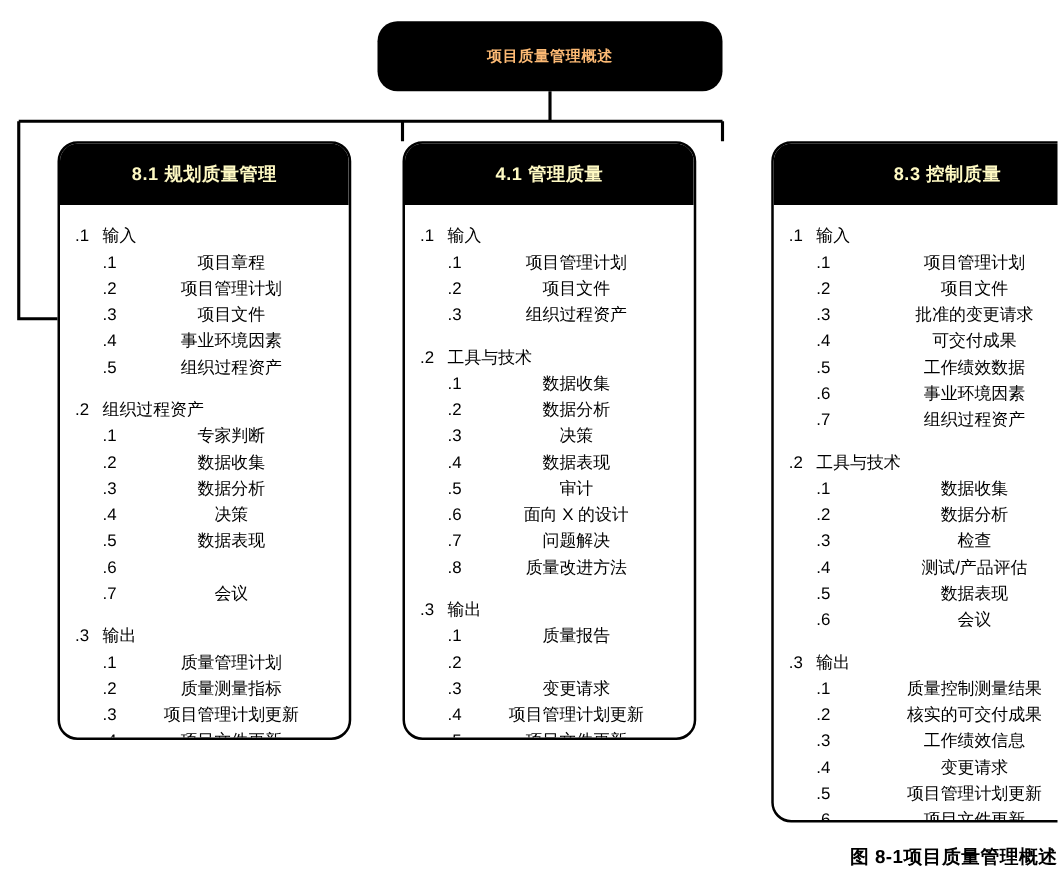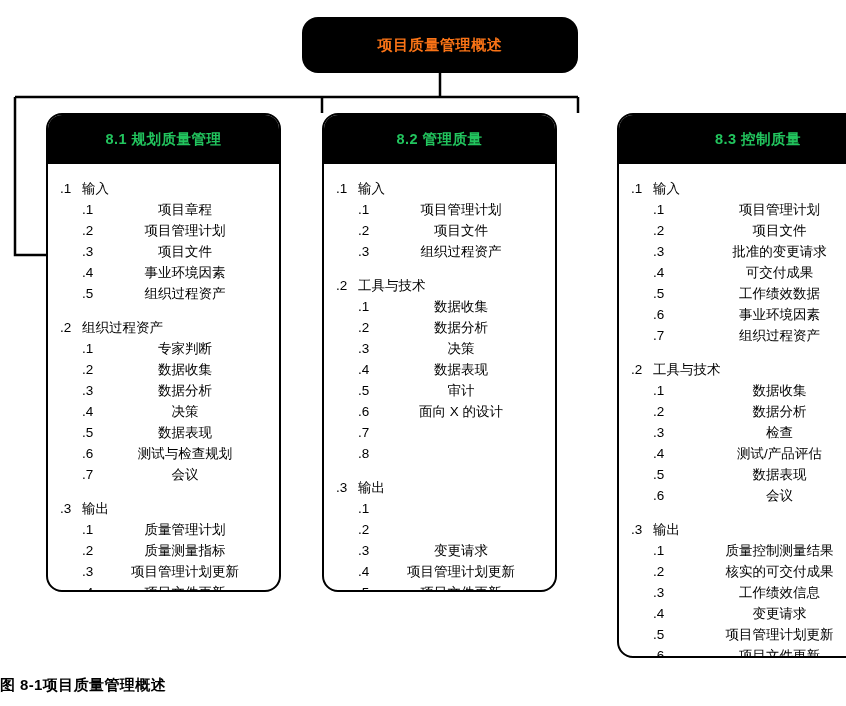--- a/index.html
+++ b/index.html
@@ -38,41 +38,41 @@
     top: 17px;
     width: 276px;
     height: 56px;
     background: #000000;
     border-radius: 16px;
     display: flex;
     align-items: center;
     justify-content: center;
   }
   .root-node .root-title {
-    color: #f97316;
-    font-size: 15px;
+    color: #fdba74;
+    font-size: 12px;
     font-weight: bold;
     letter-spacing: 0.6px;
     white-space: nowrap;
   }
 
   
   .process-box {
     position: absolute;
     box-sizing: border-box;
     background: #ffffff;
     border: 2px solid #000000;
     border-radius: 16px;
     overflow: hidden;
     display: flex;
     flex-direction: column;
   }
   .process-header {
     background: #000000;
-    color: #22c55e;
+    color: #fef9c3;
     height: 49px;
     flex: 0 0 49px;
     display: flex;
     align-items: center;
     justify-content: center;
     font-size: 14.5px;
     font-weight: bold;
     letter-spacing: 0.5px;
     white-space: nowrap;
   }
@@ -116,21 +116,21 @@
     flex: 1 1 auto;
     text-align: center;
   }
 
   
   .caption {
     position: absolute;
     left: 0;
     top: 676px;
     width: 846px;
-    text-align: left;
+    text-align: right;
     font-size: 15px;
     font-weight: bold;
     letter-spacing: 0.4px;
   }
 </style>
 </head>
 <body>
 
 <div id="diagram-root">
 
@@ -202,21 +202,20 @@
         <div class="item">
           <span class="num">.4</span>
           <span class="txt">决策</span>
         </div>
         <div class="item">
           <span class="num">.5</span>
           <span class="txt">数据表现</span>
         </div>
         <div class="item">
           <span class="num">.6</span>
-          <span class="txt">测试与检查规划</span>
         </div>
         <div class="item">
           <span class="num">.7</span>
           <span class="txt">会议</span>
         </div>
       </div>
 
       <div class="group">
         <div class="group-title">
           <span class="num">.3</span>
@@ -237,21 +236,21 @@
         <div class="item">
           <span class="num">.4</span>
           <span class="txt">项目文件更新</span>
         </div>
       </div>
 
     </div>
   </div>
 
   <div class="process-box" id="col-1" style="left:322px; top:113px; width:235px; height:479px;">
-    <div class="process-header">8.2 管理质量</div>
+    <div class="process-header">4.1 管理质量</div>
     <div class="process-body">
 
       <div class="group">
         <div class="group-title">
           <span class="num">.1</span>
           <span class="txt">输入</span>
         </div>
         <div class="item">
           <span class="num">.1</span>
           <span class="txt">项目管理计划</span>
@@ -290,33 +289,36 @@
         <div class="item">
           <span class="num">.5</span>
           <span class="txt">审计</span>
         </div>
         <div class="item">
           <span class="num">.6</span>
           <span class="txt">面向 X 的设计</span>
         </div>
         <div class="item">
           <span class="num">.7</span>
+          <span class="txt">问题解决</span>
         </div>
         <div class="item">
           <span class="num">.8</span>
+          <span class="txt">质量改进方法</span>
         </div>
       </div>
 
       <div class="group">
         <div class="group-title">
           <span class="num">.3</span>
           <span class="txt">输出</span>
         </div>
         <div class="item">
           <span class="num">.1</span>
+          <span class="txt">质量报告</span>
         </div>
         <div class="item">
           <span class="num">.2</span>
         </div>
         <div class="item">
           <span class="num">.3</span>
           <span class="txt">变更请求</span>
         </div>
         <div class="item">
           <span class="num">.4</span>

